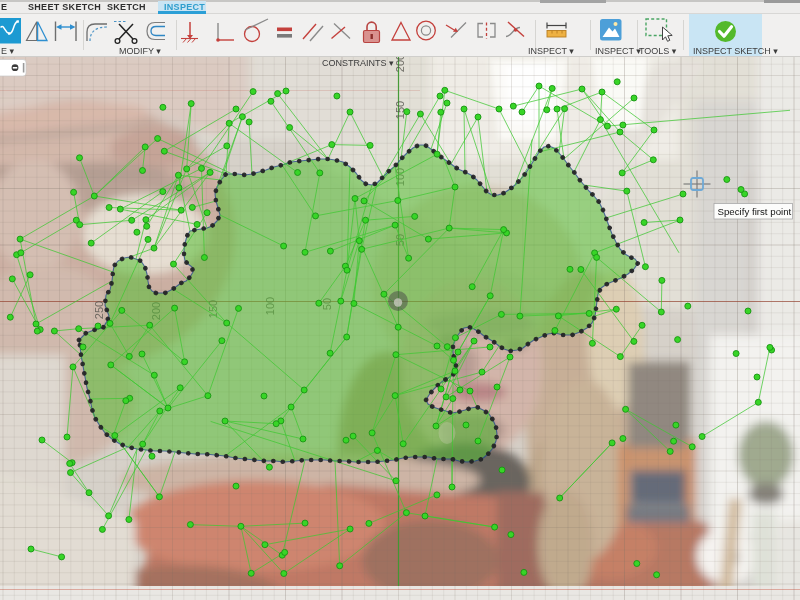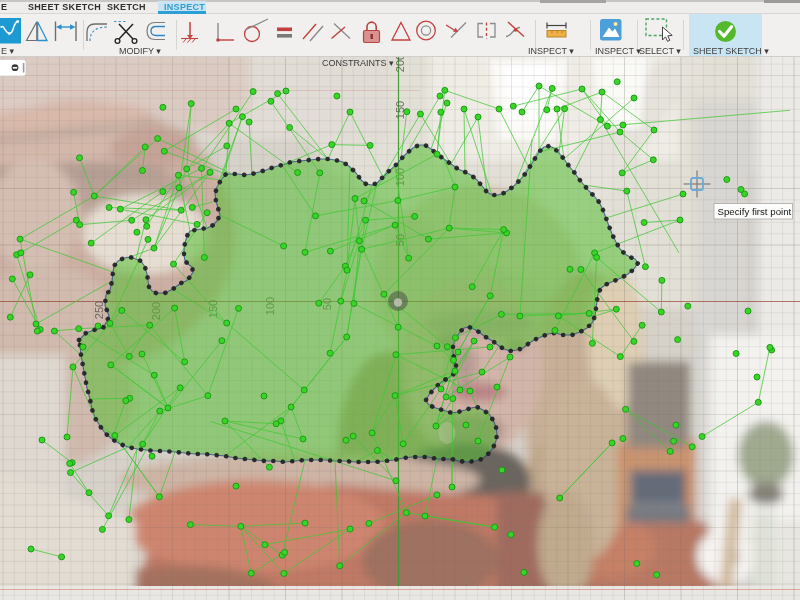--- a/index.html
+++ b/index.html
@@ -805,22 +805,22 @@
  <div class="abs" style="left:176px;top:6px;width:1px;height:30px;background:#d6d5d2"></div>
  <div class="abs" style="left:535px;top:6px;width:1px;height:30px;background:#d6d5d2"></div>
  <div class="abs" style="left:590px;top:6px;width:1px;height:30px;background:#d6d5d2"></div>
  <div class="abs" style="left:637px;top:6px;width:1px;height:30px;background:#d6d5d2"></div>
  <div class="abs" style="left:683px;top:6px;width:1px;height:30px;background:#d6d5d2"></div>
  <span class="tlab" style="left:1px;top:32px">E ▾</span>
  <span class="tlab" style="left:119px;top:32px">MODIFY ▾</span>
  <span class="tlab" style="left:322px;top:44px">CONSTRAINTS ▾</span>
  <span class="tlab" style="left:528px;top:32px">INSPECT ▾</span>
  <span class="tlab" style="left:595px;top:32px">INSPECT ▾</span>
- <span class="tlab" style="left:639px;top:32px">SELECT ▾</span>
- <span class="tlab" style="left:693px;top:32px">SHEET SKETCH ▾</span>
+ <span class="tlab" style="left:639px;top:32px">TOOLS ▾</span>
+ <span class="tlab" style="left:693px;top:32px">INSPECT SKETCH ▾</span>
  <svg class="abs" style="left:0;top:0" width="800" height="43" viewBox="0 14 800 43">
 
   <rect x="0" y="18" width="21" height="25.5" fill="#1d9ad2"></rect>
   <path d="M0.5,27.5 C4,23.5 4.5,32.5 9,33.5 C14,34.5 12.5,23.5 17.5,21.5" stroke="#ffffff" stroke-width="1.5" fill="none"></path>
   <rect x="8" y="32.3" width="2.4" height="2.4" fill="#fff"></rect>
         <rect x="16.5" y="20.3" width="2.4" height="2.4" fill="#fff"></rect>
 
   <path d="M36.8,21.8 L26.5,40.5 L36.8,40.5 Z" fill="none" stroke="#6e6e6e" stroke-width="1.2"></path>
   <path d="M37.6,21.8 L47,40.5 L37.6,40.5 Z" fill="none" stroke="#2e8fd0" stroke-width="1.3"></path>
 

